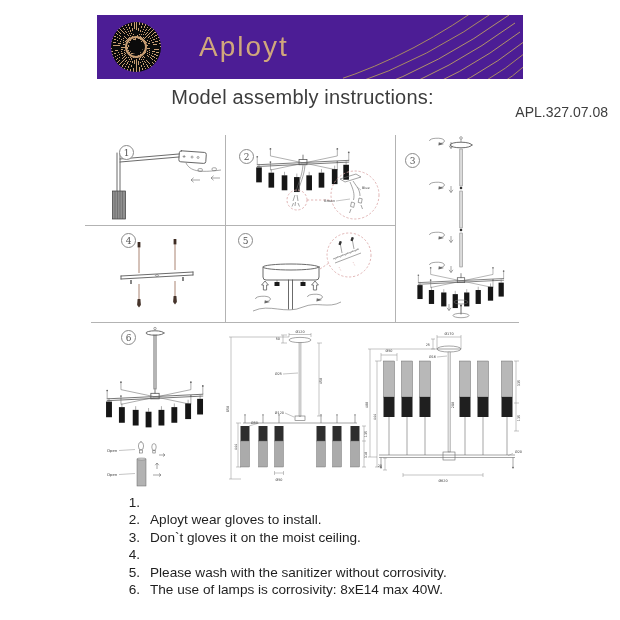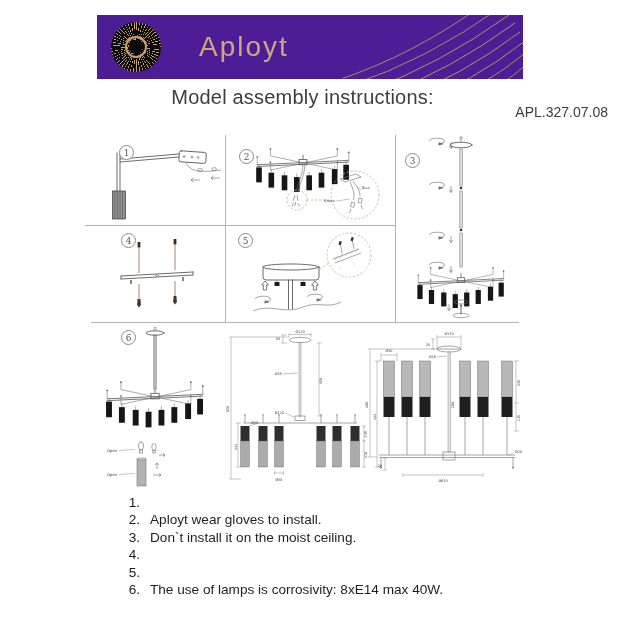--- a/index.html
+++ b/index.html
@@ -361,27 +361,28 @@
   <div class="instructions">
     <div class="ins-row">
       <span class="ins-num">1.</span>
     </div>
     <div class="ins-row">
       <span class="ins-num">2.</span>
       <span class="ins-text">Aployt wear gloves to install.</span>
     </div>
     <div class="ins-row">
       <span class="ins-num">3.</span>
-      <span class="ins-text">Don`t install it on the moist ceiling.</span>
+      <span class="ins-text">Don`t gloves it on the moist ceiling.</span>
     </div>
     <div class="ins-row">
       <span class="ins-num">4.</span>
     </div>
     <div class="ins-row">
       <span class="ins-num">5.</span>
+      <span class="ins-text">Please wash with the sanitizer without corrosivity.</span>
     </div>
     <div class="ins-row">
       <span class="ins-num">6.</span>
       <span class="ins-text">The use of lamps is corrosivity: 8xE14 max 40W.</span>
     </div>
   </div>
 
 </div>
 
 </body></html>

